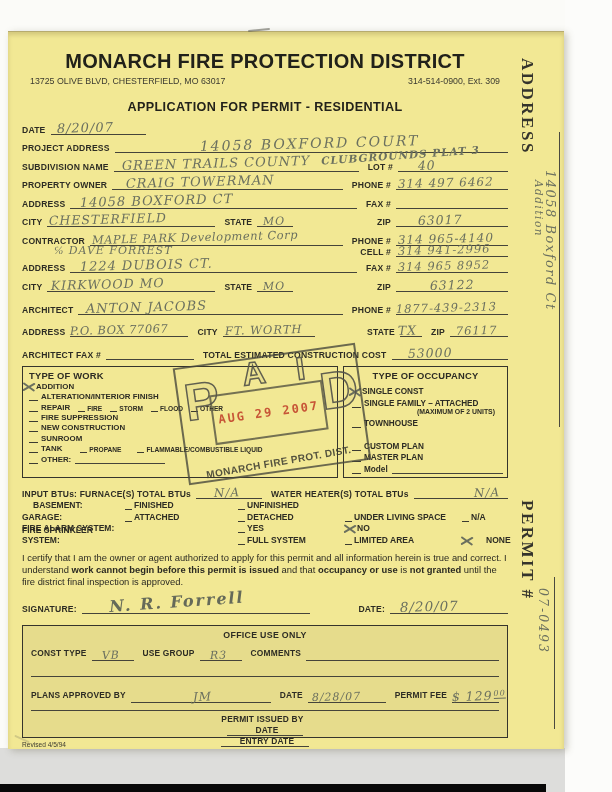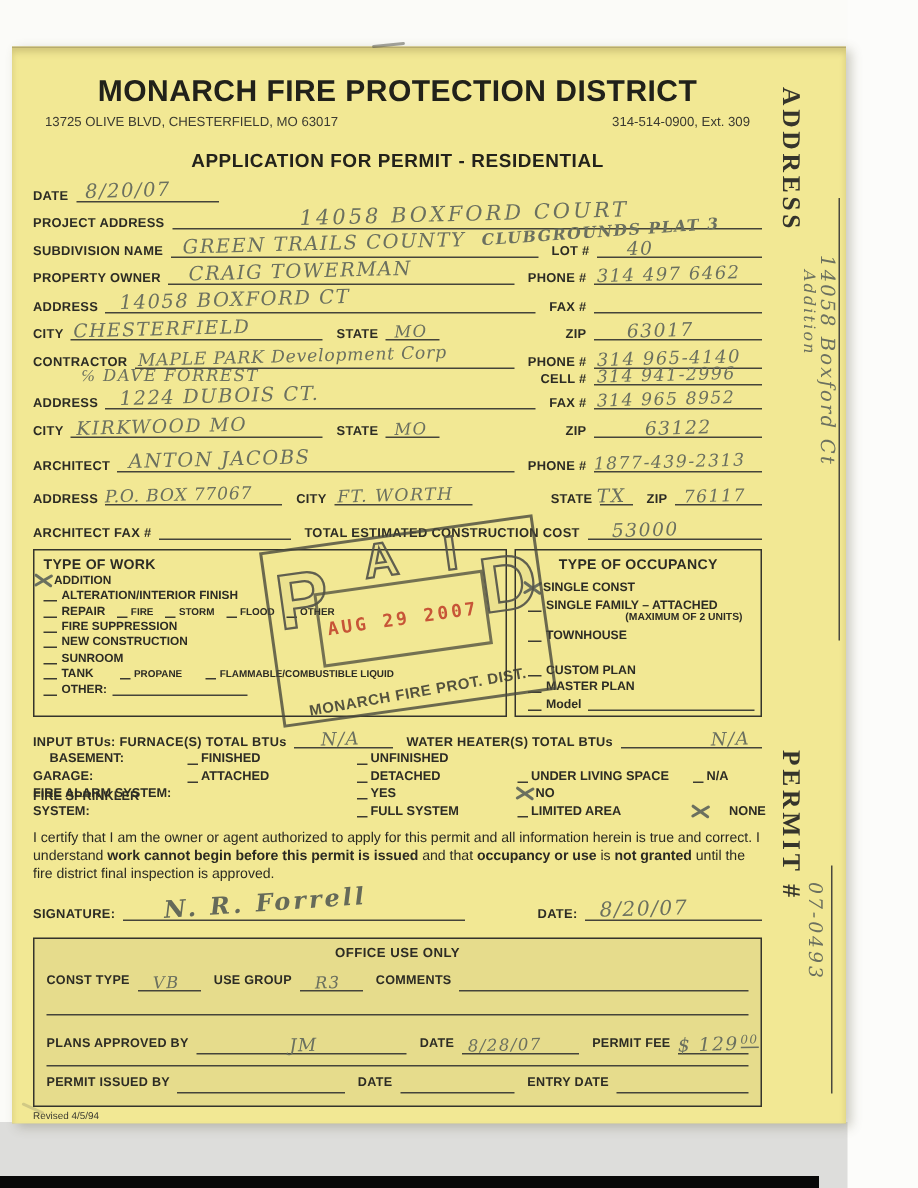--- a/index.html
+++ b/index.html
@@ -468,21 +468,21 @@
         <span class="lbl ml">DATE</span>
         <span class="line" style="width:78px;">
           <span class="hw" style="left:4px;font-size:11px;">8/28/07</span>
         </span>
         <span class="lbl ml">PERMIT FEE</span>
         <span class="line grow">
           <span class="hw" style="left:0;font-size:12.5px;"><span>$ 129</span><span class="sup">00</span></span>
         </span>
       </div>
       <div class="odiv"></div>
-      <div class="orow" style="margin-top:3px;">
+      <div class="orow" style="margin-top:3px;flex-direction:column;">
         <span class="lbl">PERMIT ISSUED BY</span>
         <span class="line grow"></span>
         <span class="lbl ml">DATE</span>
         <span class="line" style="width:76px;"></span>
         <span class="lbl ml">ENTRY DATE</span>
         <span class="line" style="width:88px;"></span>
       </div>
     </div>
 
     <div class="revision">Revised 4/5/94</div>

